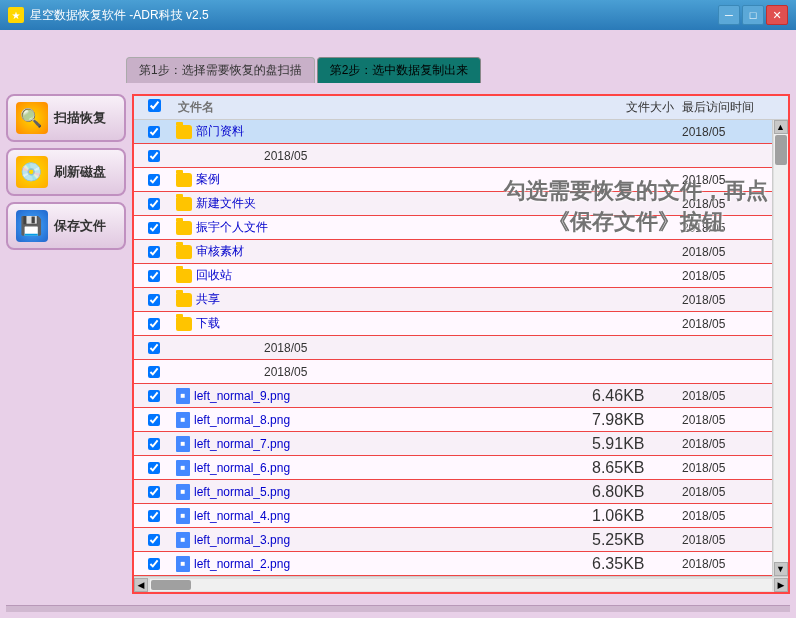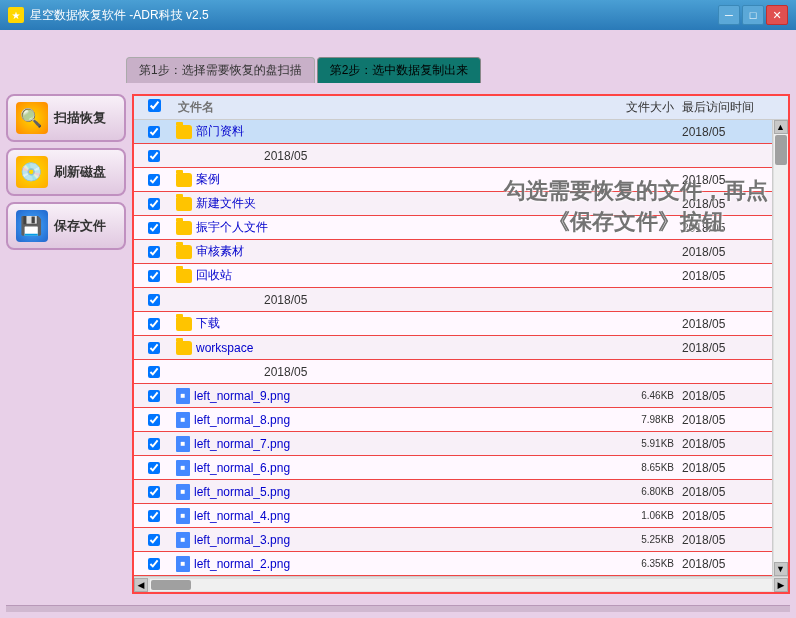--- a/index.html
+++ b/index.html
@@ -214,23 +214,22 @@
       background: #4488ff;
       border-radius: 1px;
       flex-shrink: 0;
       font-size: 8px;
       display: flex; align-items: center; justify-content: center;
       color: white;
     }
 
     .row-size {
       width: 90px;
-      text-align: right;
       padding-right: 8px;
-      font-size: 10px;
+      font-size: 16px;
       color: #333;
     }
     .row-access {
       width: 90px;
       text-align: left;
       font-size: 12px;
       color: #333;
     }
 
     
@@ -457,41 +456,41 @@
                 <div class="folder-icon folder-icon-yellow"></div>
                 <span>回收站</span>
               </div>
               <div class="row-size"></div>
               <div class="row-access">2018/05</div>
             </div>
             <div class="file-row">
               <div class="row-check">
                 <input type="checkbox" checked="" style="">
               </div>
+              <div class="row-name">
+                <div class="folder-icon folder-icon-yellow"></div>
+                <span>共享</span>
+              </div>
               <div class="row-size"></div>
               <div class="row-access">2018/05</div>
             </div>
             <div class="file-row">
               <div class="row-check">
                 <input type="checkbox" checked="" style="">
               </div>
               <div class="row-name">
                 <div class="folder-icon folder-icon-yellow"></div>
                 <span>下载</span>
               </div>
               <div class="row-size"></div>
               <div class="row-access">2018/05</div>
             </div>
             <div class="file-row">
               <div class="row-check">
                 <input type="checkbox" checked="" style="">
-              </div>
-              <div class="row-name">
-                <div class="folder-icon folder-icon-yellow"></div>
-                <span>workspace</span>
               </div>
               <div class="row-size"></div>
               <div class="row-access">2018/05</div>
             </div>
             <div class="file-row">
               <div class="row-check">
                 <input type="checkbox" checked="" style="">
               </div>
               <div class="row-size"></div>
               <div class="row-access">2018/05</div>

